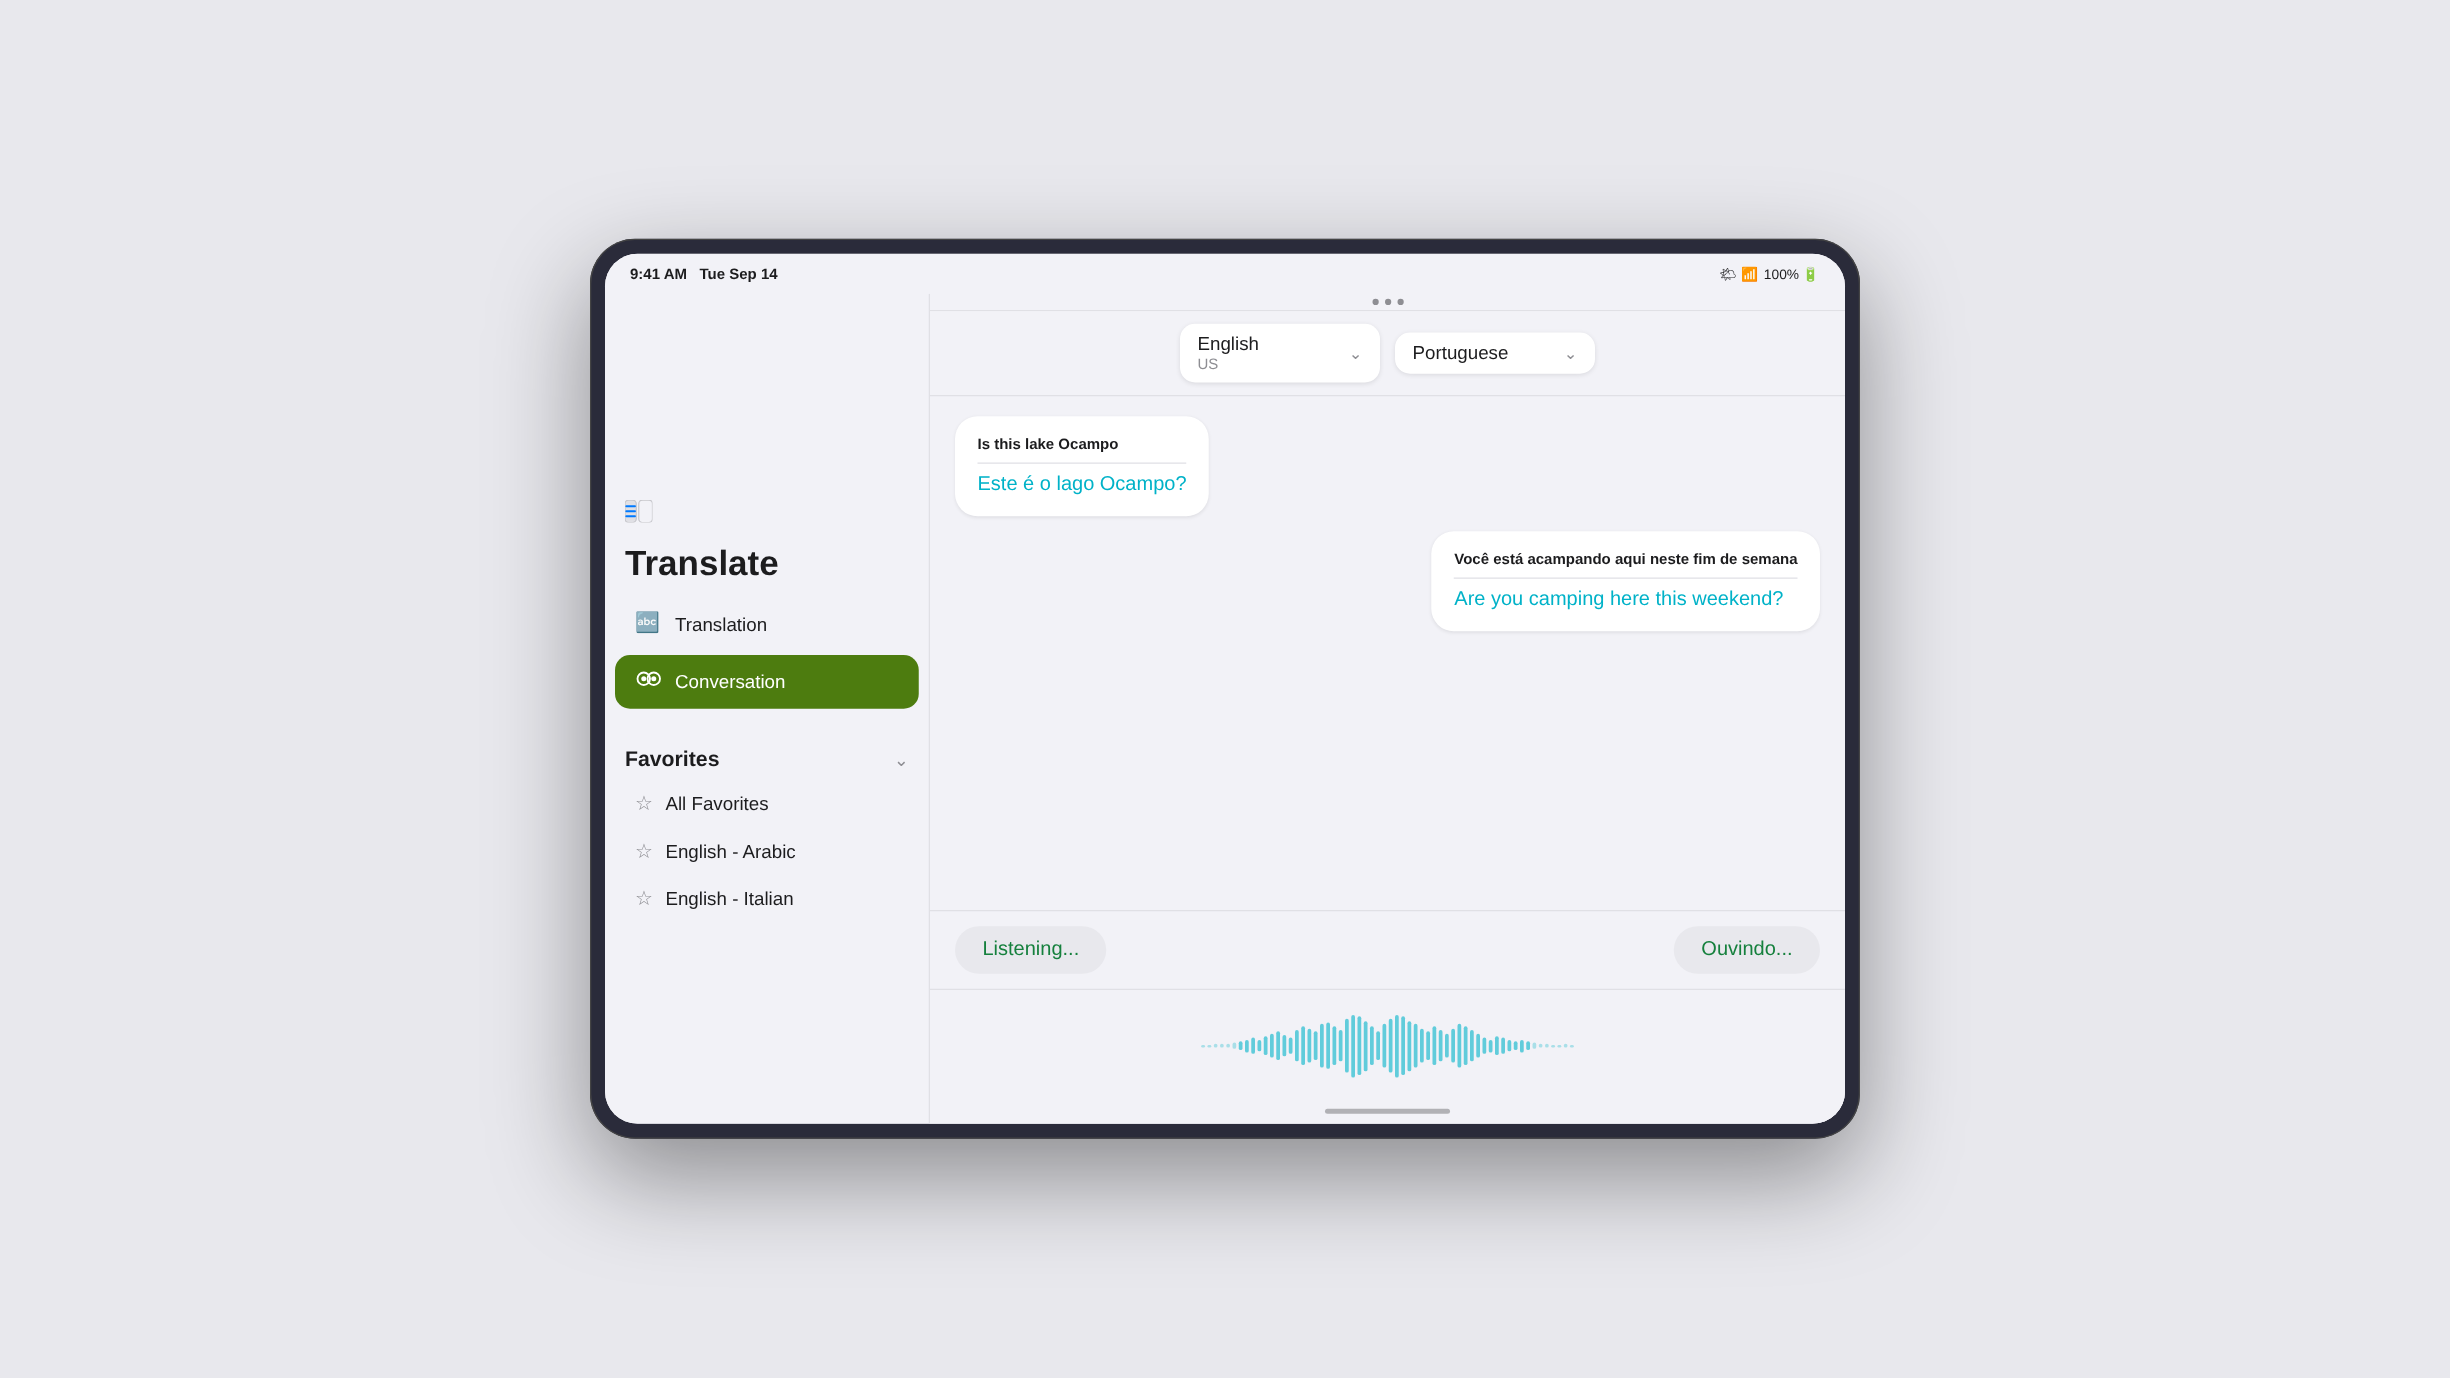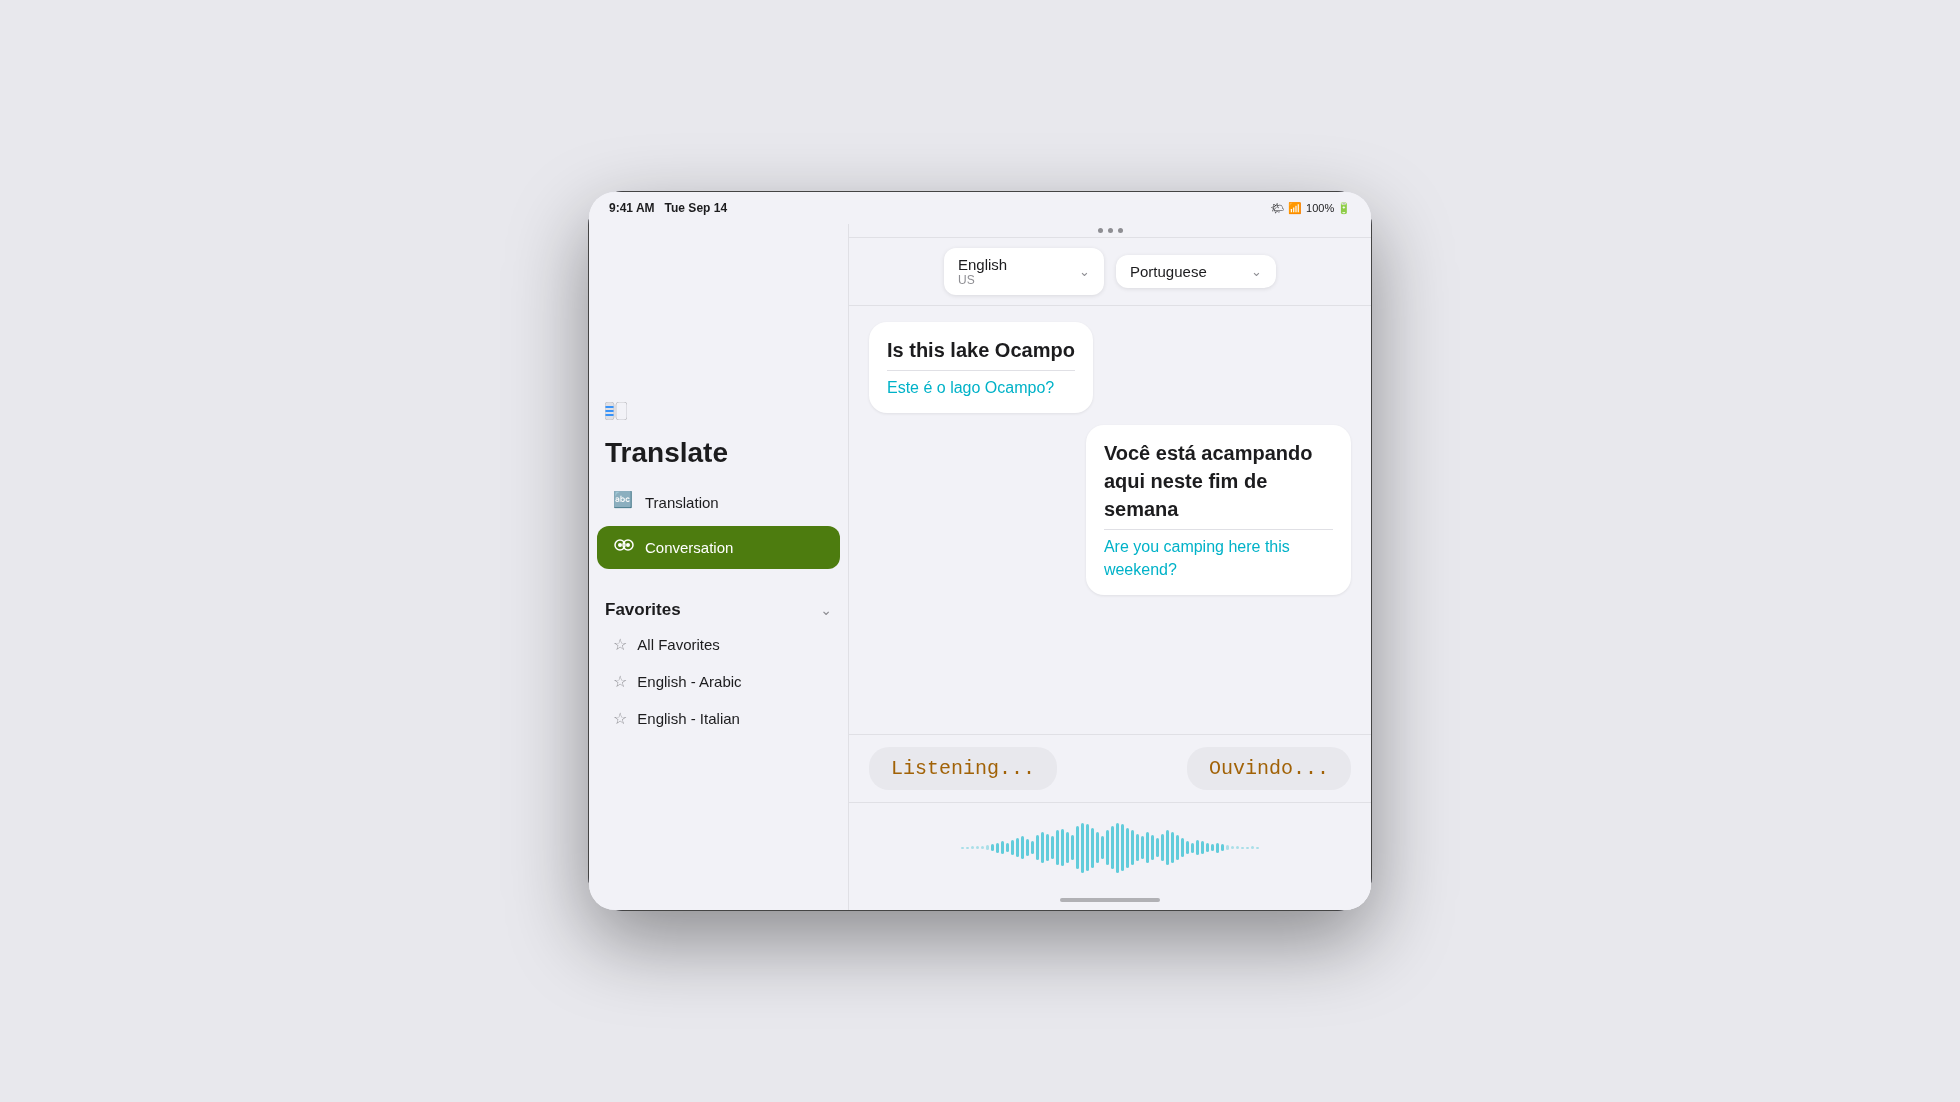--- a/index.html
+++ b/index.html
@@ -7,25 +7,25 @@
     body {
       background: #e8e8ed;
       display: flex;
       align-items: center;
       justify-content: center;
       min-height: 100vh;
       font-family: -apple-system, BlinkMacSystemFont, 'SF Pro Display', 'Helvetica Neue', sans-serif;
     }
 
     .ipad-shell {
-      width: 784px;
+      width: 1016px;
       height: 720px;
       background: #2a2b3a;
       border-radius: 36px;
-      padding: 1px;
+      padding: 12px;
       box-shadow: 0 30px 80px rgba(0,0,0,0.4), inset 0 0 0 1px #444;
       position: relative;
     }
 
     .ipad-screen {
       width: 100%;
       height: 100%;
       background: #f2f2f7;
       border-radius: 26px;
       overflow: hidden;
@@ -242,21 +242,21 @@
 
     .message-bubble.left {
       align-self: flex-start;
     }
 
     .message-bubble.right {
       align-self: flex-end;
     }
 
     .message-original {
-      font-size: 20px;
+      font-size: 12px;
       font-weight: 600;
       color: #1c1c1e;
       margin-bottom: 4px;
       line-height: 1.4;
     }
 
     .message-translation {
       font-size: 16px;
       font-weight: 500;
       color: #00B2C8;
@@ -276,24 +276,23 @@
       justify-content: space-between;
       padding: 12px 20px;
       border-top: 1px solid #e0e0e5;
     }
 
     .listen-btn {
       background: #e8e8ed;
       border: none;
       border-radius: 20px;
       padding: 10px 22px;
-      font-size: 20px;
-      color: #a16207;
+      font-size: 16px;
+      color: #15803d;
       cursor: pointer;
-      font-family: Liberation Mono, monospace;
     }
 
     
     .waveform-area {
       background: #f2f2f7;
       border-top: 1px solid #e0e0e5;
       height: 90px;
       display: flex;
       align-items: center;
       justify-content: center;

